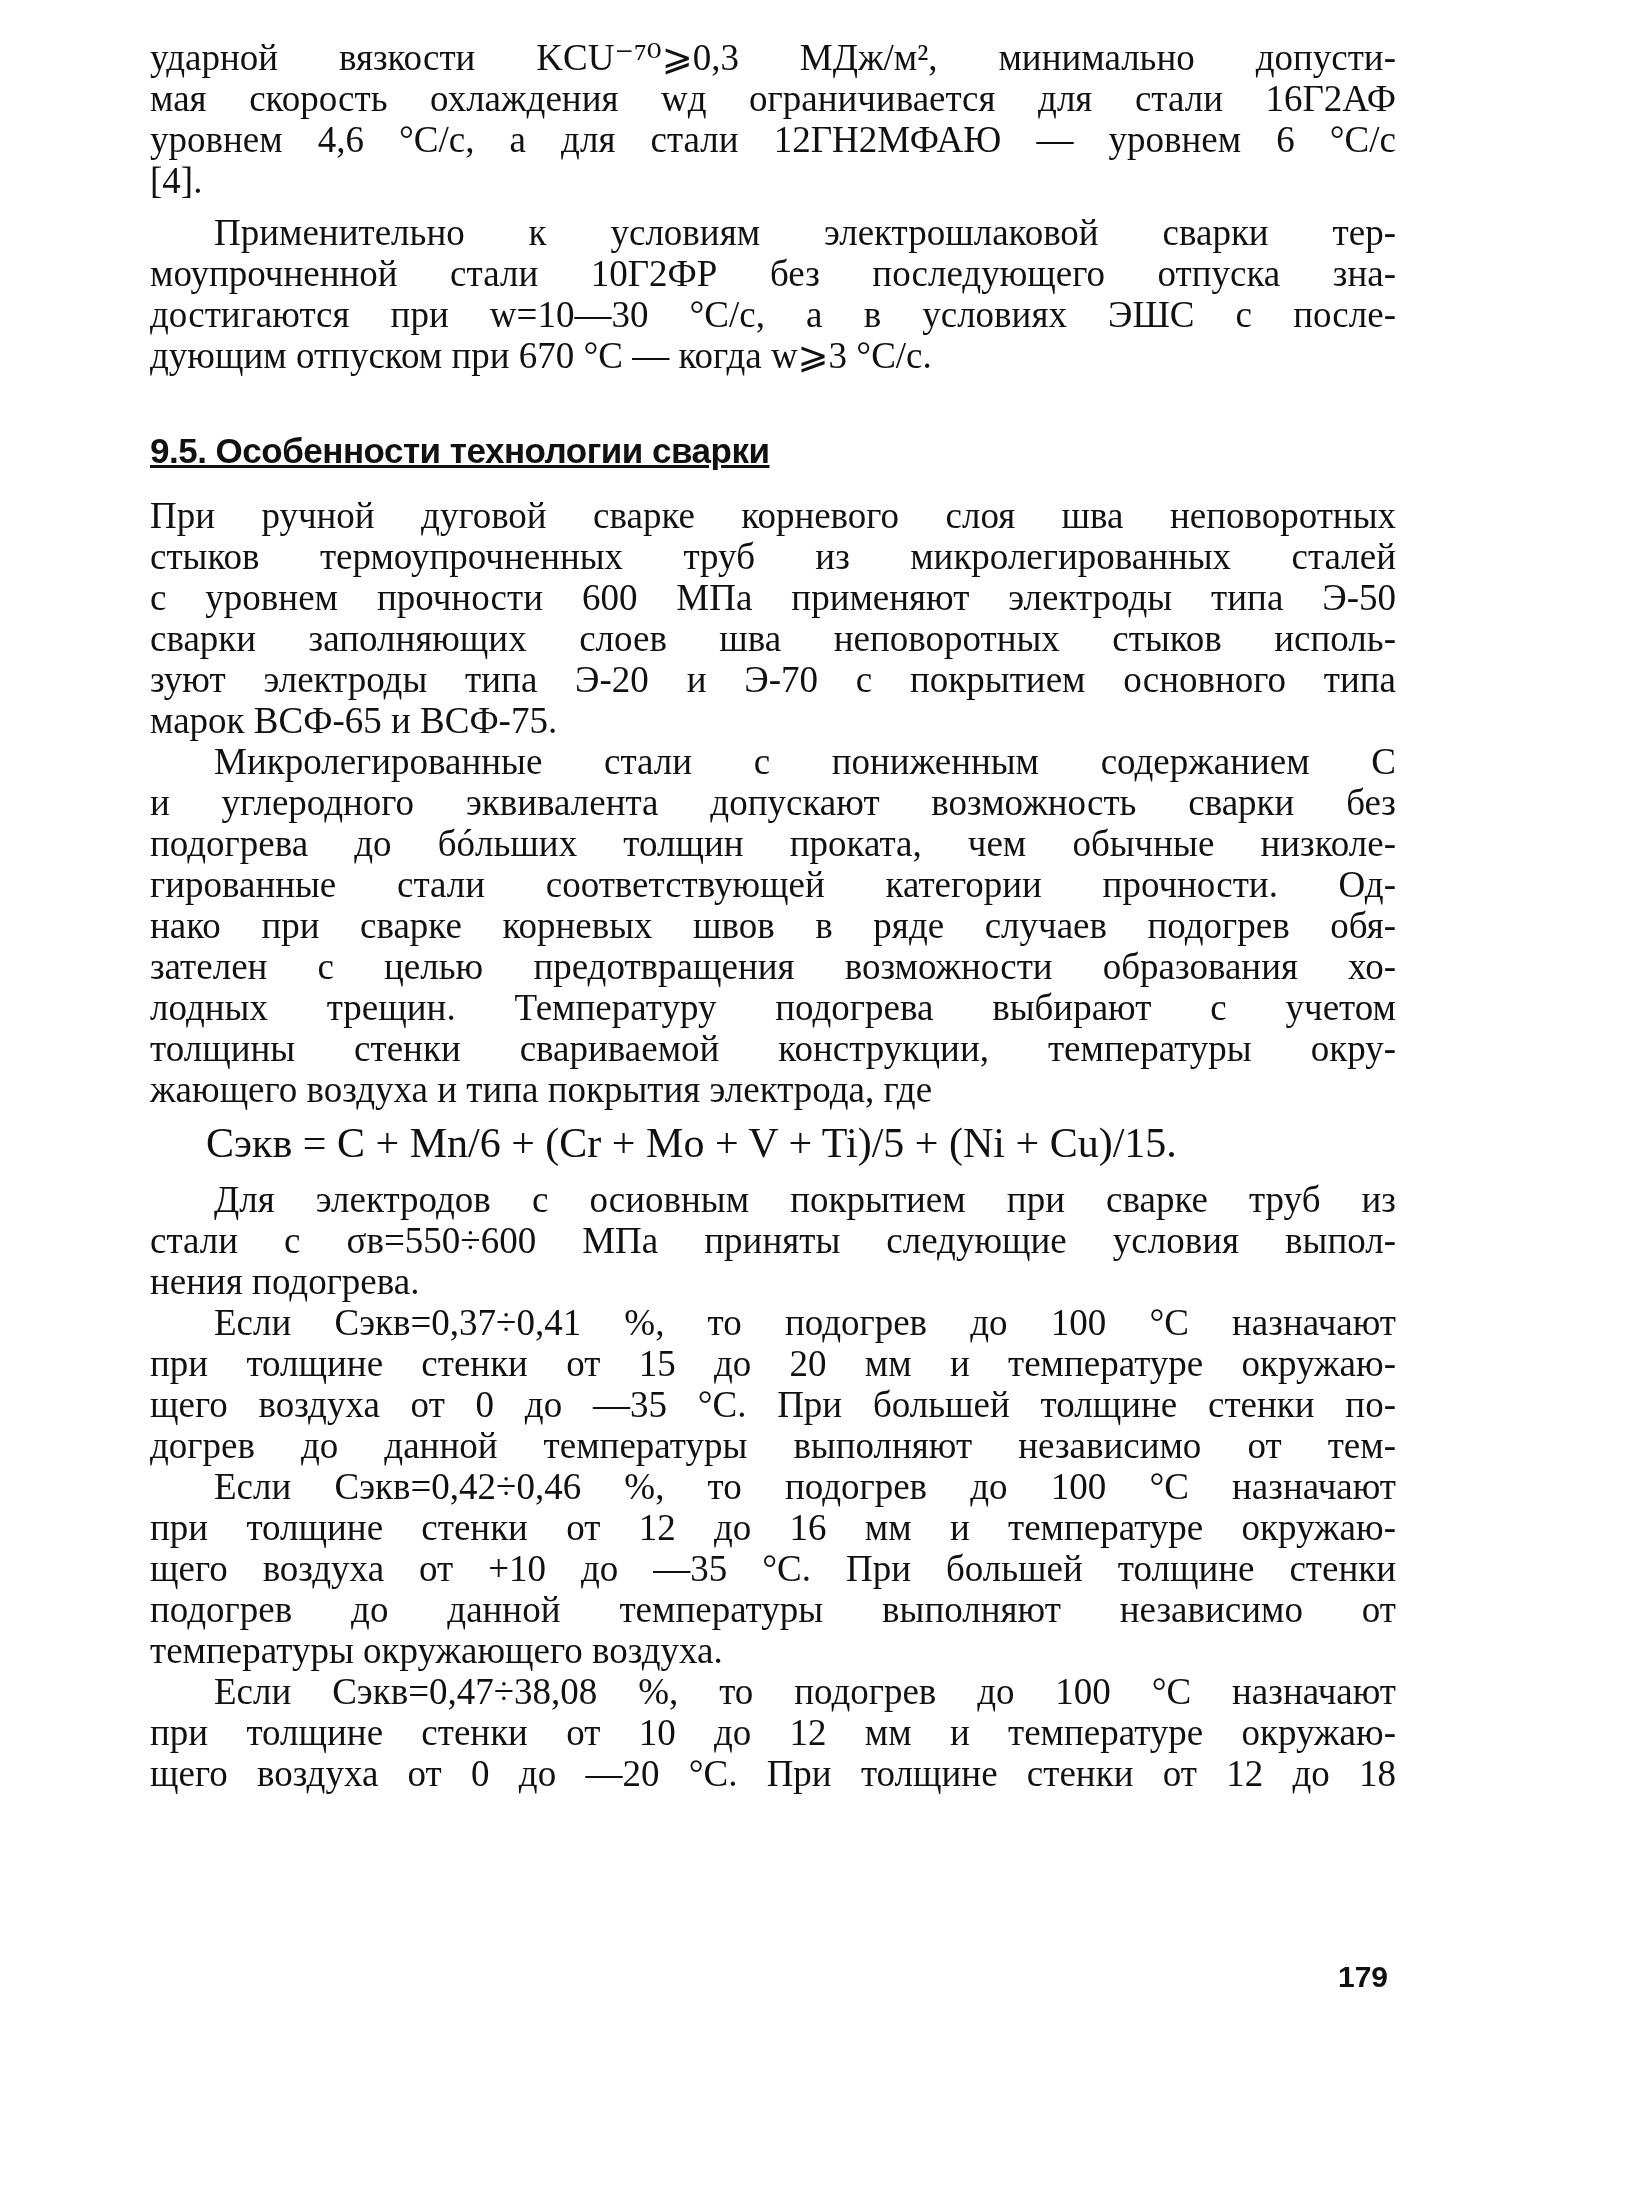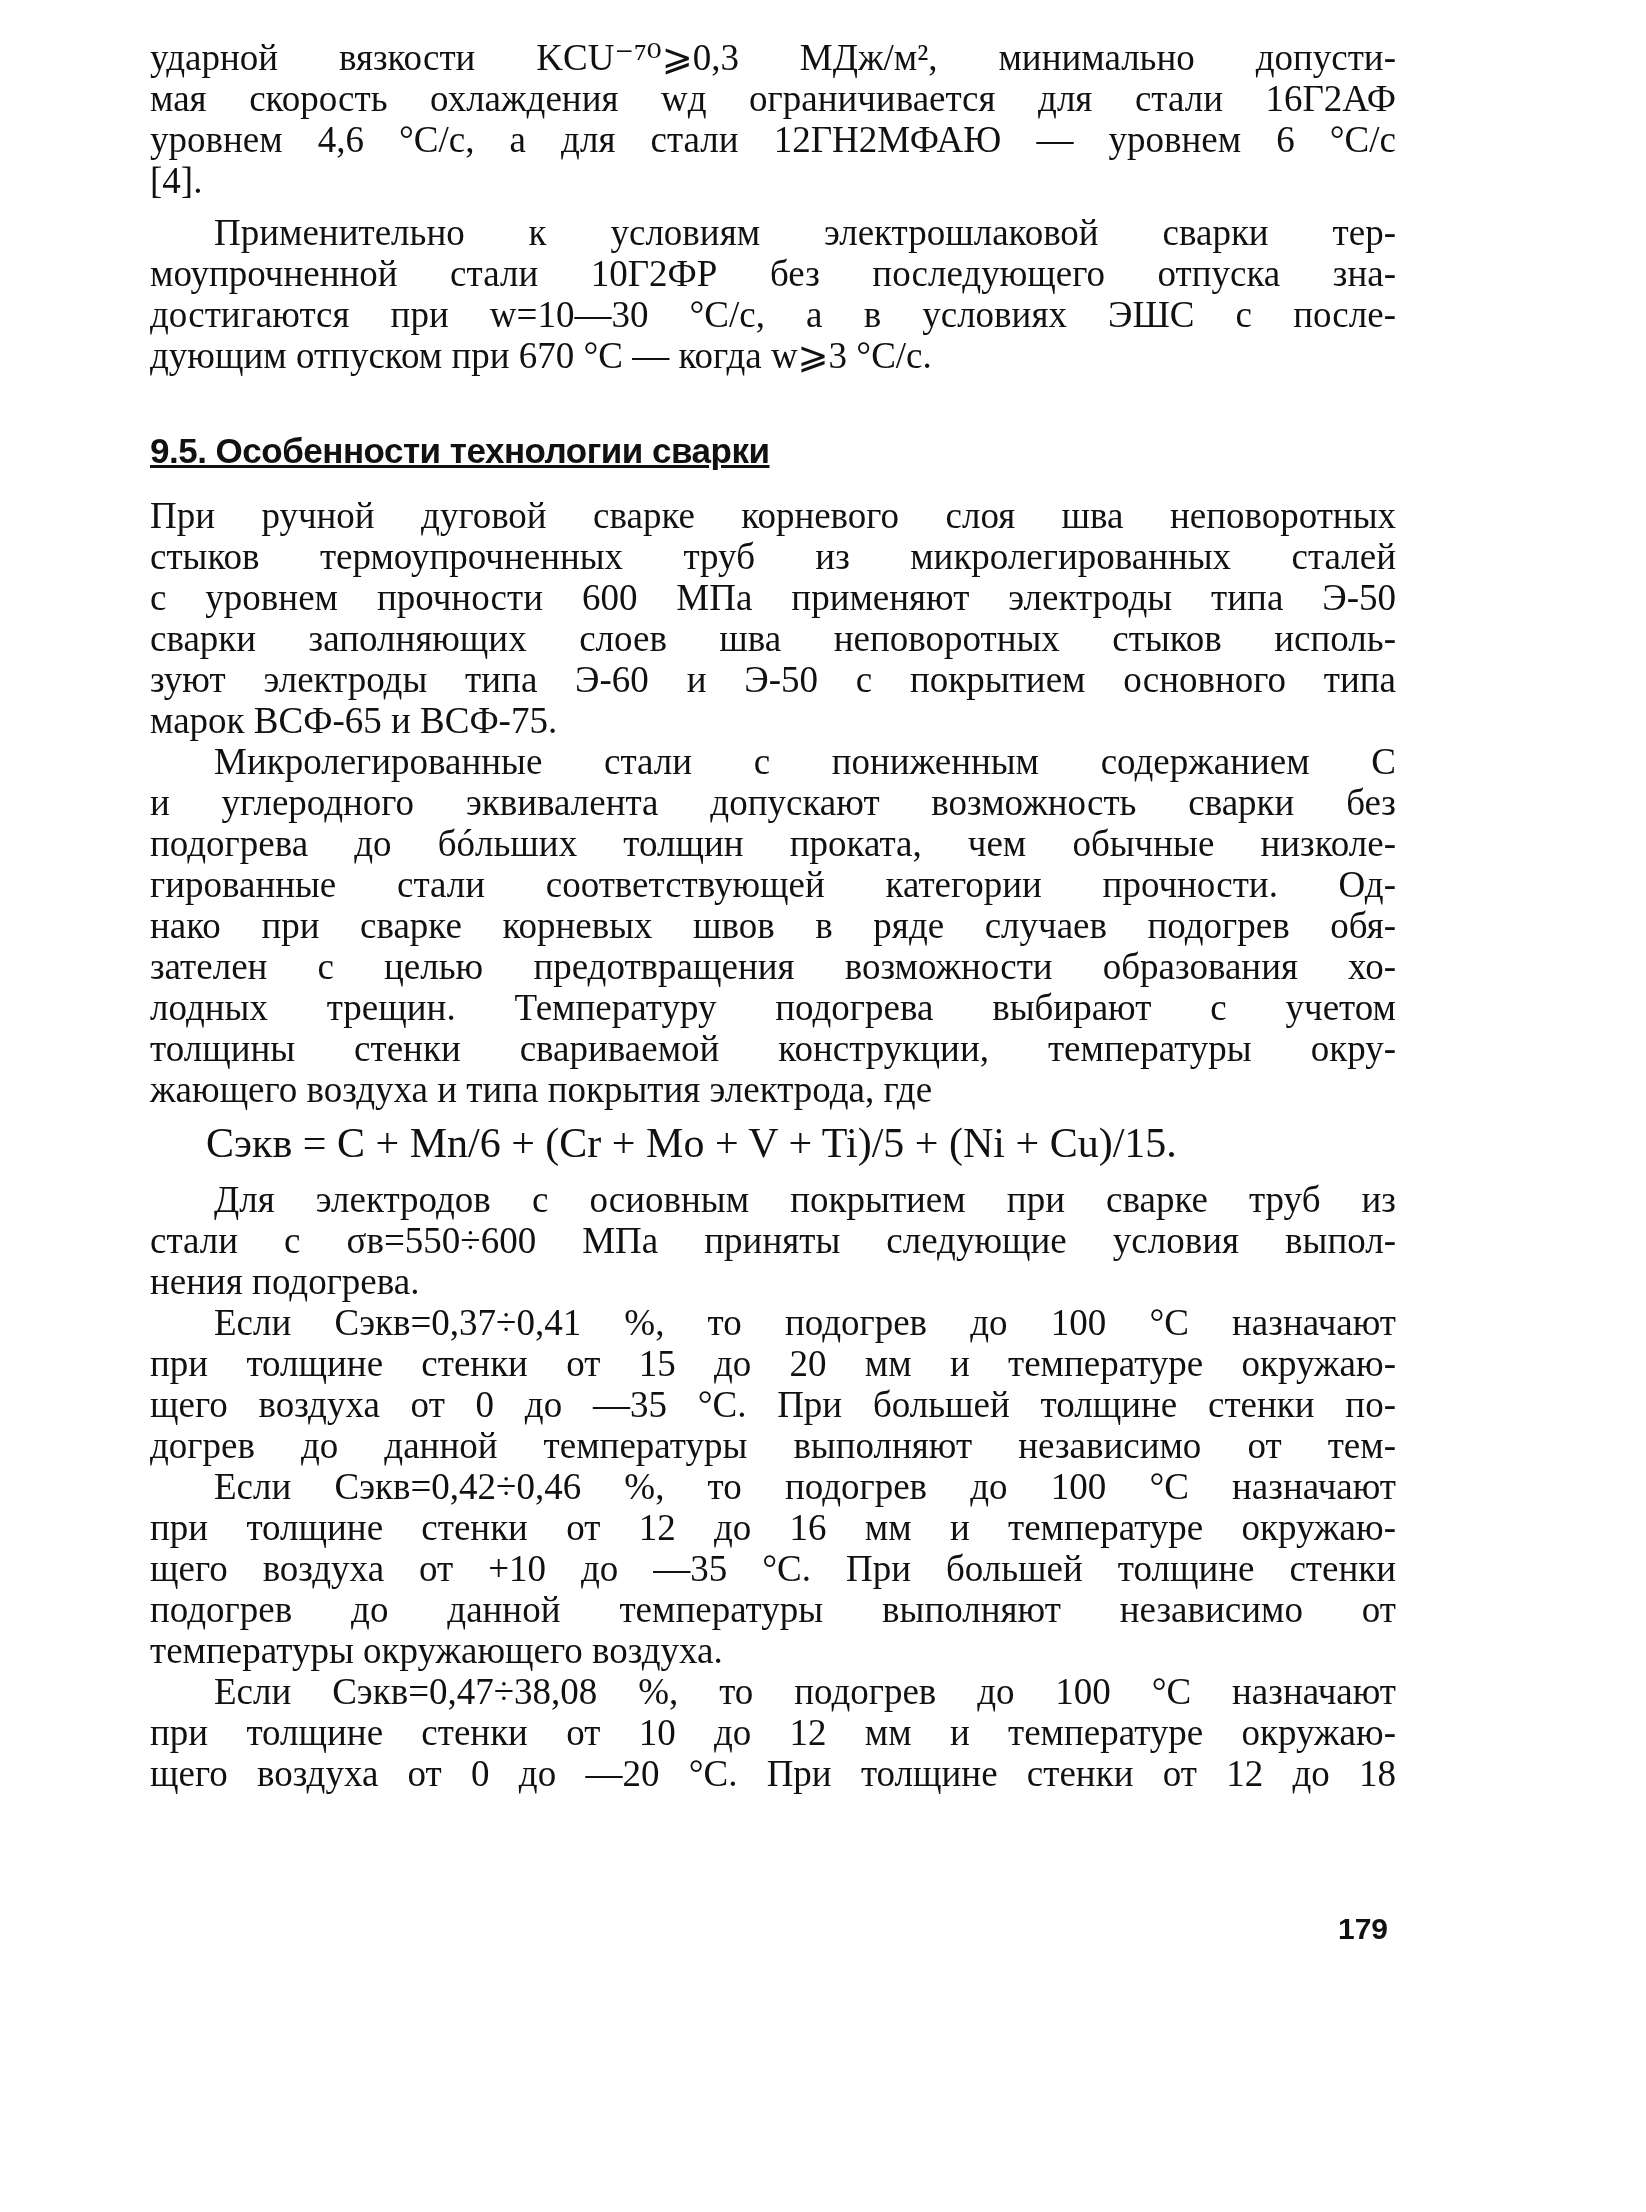--- a/index.html
+++ b/index.html
@@ -43,21 +43,21 @@
     .formula {
       font-size: 42px;
       line-height: 41px;
       padding-left: 56px;
       margin-top: 13px;
       margin-bottom: 15px;
     }
     .page-number {
       position: absolute;
       left: 1338px;
-      top: 1912px;
+      top: 1960px;
       font-family: "Liberation Sans", "DejaVu Sans", sans-serif;
       font-weight: bold;
       font-size: 30px;
     }
   </style>
 </head>
 <body>
 
 <div class="page">
   <div id="block-before">
@@ -75,21 +75,21 @@
         <span class="line last">дующим отпуском при 670 °С — когда w⩾3 °С/с.</span>
       </div>
     </div>
   <div class="heading">9.5. Особенности технологии сварки</div>
   <div id="block-after">
       <div class="para">
         <span class="line">При ручной дуговой сварке корневого слоя шва неповоротных</span>
         <span class="line">стыков термоупрочненных труб из микролегированных сталей</span>
         <span class="line">с уровнем прочности 600 МПа применяют электроды типа Э-50</span>
         <span class="line">сварки заполняющих слоев шва неповоротных стыков исполь-</span>
-        <span class="line">зуют электроды типа Э-60 и Э-50 с покрытием основного типа</span>
+        <span class="line">зуют электроды типа Э-20 и Э-70 с покрытием основного типа</span>
         <span class="line last">марок ВСФ-65 и ВСФ-75.</span>
       </div>
       <div class="para">
         <span class="line indent">Микролегированные стали с пониженным содержанием С</span>
         <span class="line">и углеродного эквивалента допускают возможность сварки без</span>
         <span class="line">подогрева до бóльших толщин проката, чем обычные низколе-</span>
         <span class="line">гированные стали соответствующей категории прочности. Од-</span>
         <span class="line">нако при сварке корневых швов в ряде случаев подогрев обя-</span>
         <span class="line">зателен с целью предотвращения возможности образования хо-</span>
         <span class="line">лодных трещин. Температуру подогрева выбирают с учетом</span>

